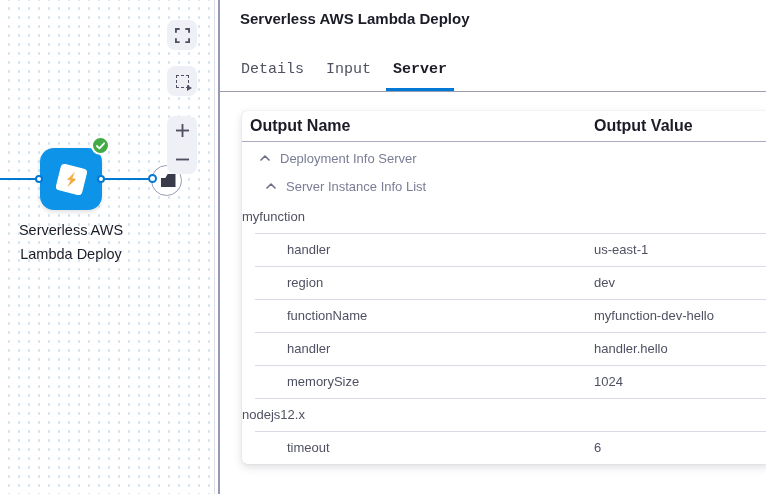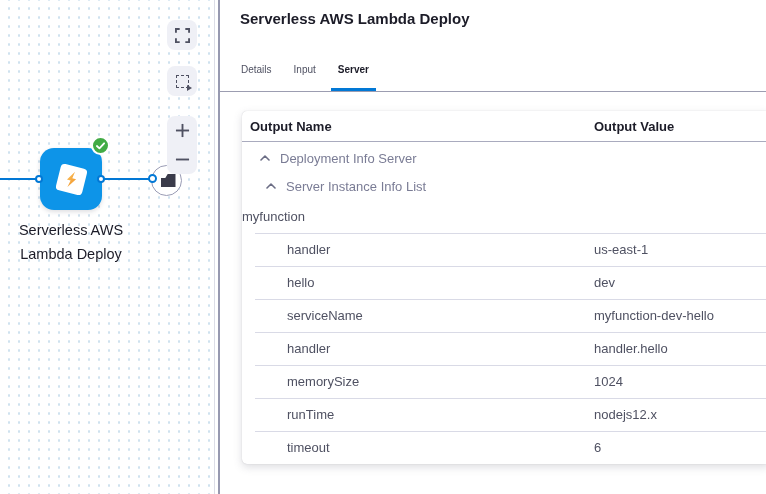--- a/index.html
+++ b/index.html
@@ -49,31 +49,31 @@
     justify-content:center; cursor:pointer; }
   .marquee-box { width:13px; height:13px; border:1.5px dashed #4F5162; position:relative; }
   .marquee-box::after { content:""; position:absolute; right:-4px; bottom:-4px;
     border-left:5px solid #4F5162; border-top:3px solid transparent; border-bottom:3px solid transparent; }
 
   
   .panel { flex:1 1 auto; background:#fff; min-width:0; }
   .panel-title { padding:9px 0 0 20px; font-size:15px; font-weight:bold; color:#1C1C28; line-height:20px; }
   .tabs { display:flex; gap:22px; margin-top:22px; padding-left:21px;
     border-bottom:1px solid #9C9DB1; }
-  .tab { position:relative; padding:10px 0 13px; font-size:10px; line-height:17px;
+  .tab { position:relative; padding:10px 0 13px; font-size:15px; line-height:17px;
     color:#4F5162; background:none; border:none; cursor:pointer;
-    font-family:Liberation Sans, sans-serif; }
+    font-family:Liberation Mono, monospace; }
   .tab.active { color:#1C1C28; font-weight:bold; }
   .tab.active::after { content:""; position:absolute; left:-7px; right:-7px; bottom:0;
     height:3px; background:#0278D5; }
 
   .card { margin:19px -4px 0 22px; background:#fff; border-radius:5px;
     box-shadow:0 0 1px rgba(40,41,61,.25), 0 3px 8px rgba(96,97,112,.22); }
   .thead { display:grid; grid-template-columns:352px 1fr; align-items:center; height:30px; }
-  .thead .th { font-size:13px; font-weight:bold; color:#1C1C28; }
+  .thead .th { font-size:16px; font-weight:bold; color:#1C1C28; }
   .thead .th.name { padding-left:8px; }
   .thead-divider { height:1px; background:#A9ABBE; }
   .groups { padding-top:2px; }
   .group-row { display:flex; align-items:center; height:28px; gap:10px;
     font-size:13px; color:#7A7C95; cursor:pointer; }
   .group-row.g1 { padding-left:18px; }
   .group-row.g2 { padding-left:24px; }
   .leaf { position:relative; display:grid; grid-template-columns:352px 1fr;
     align-items:center; height:33px; font-size:13px; color:#4F5162; }
   .leaf + .leaf::before { content:""; position:absolute; left:13px; right:0; top:0;
@@ -182,37 +182,36 @@
         </div>
 
         <div class="leaf">
           <span class="val">myfunction</span>
         </div>
         <div class="leaf">
           <span class="name">handler</span>
           <span class="val">us-east-1</span>
         </div>
         <div class="leaf">
-          <span class="name">hello</span>
+          <span class="name">region</span>
           <span class="val">dev</span>
         </div>
         <div class="leaf">
-          <span class="name">serviceName</span>
+          <span class="name">functionName</span>
           <span class="val">myfunction-dev-hello</span>
         </div>
         <div class="leaf">
           <span class="name">handler</span>
           <span class="val">handler.hello</span>
         </div>
         <div class="leaf">
           <span class="name">memorySize</span>
           <span class="val">1024</span>
         </div>
         <div class="leaf">
-          <span class="name">runTime</span>
           <span class="val">nodejs12.x</span>
         </div>
         <div class="leaf">
           <span class="name">timeout</span>
           <span class="val">6</span>
         </div>
       </div>
     </div>
   </div>
 </div>

